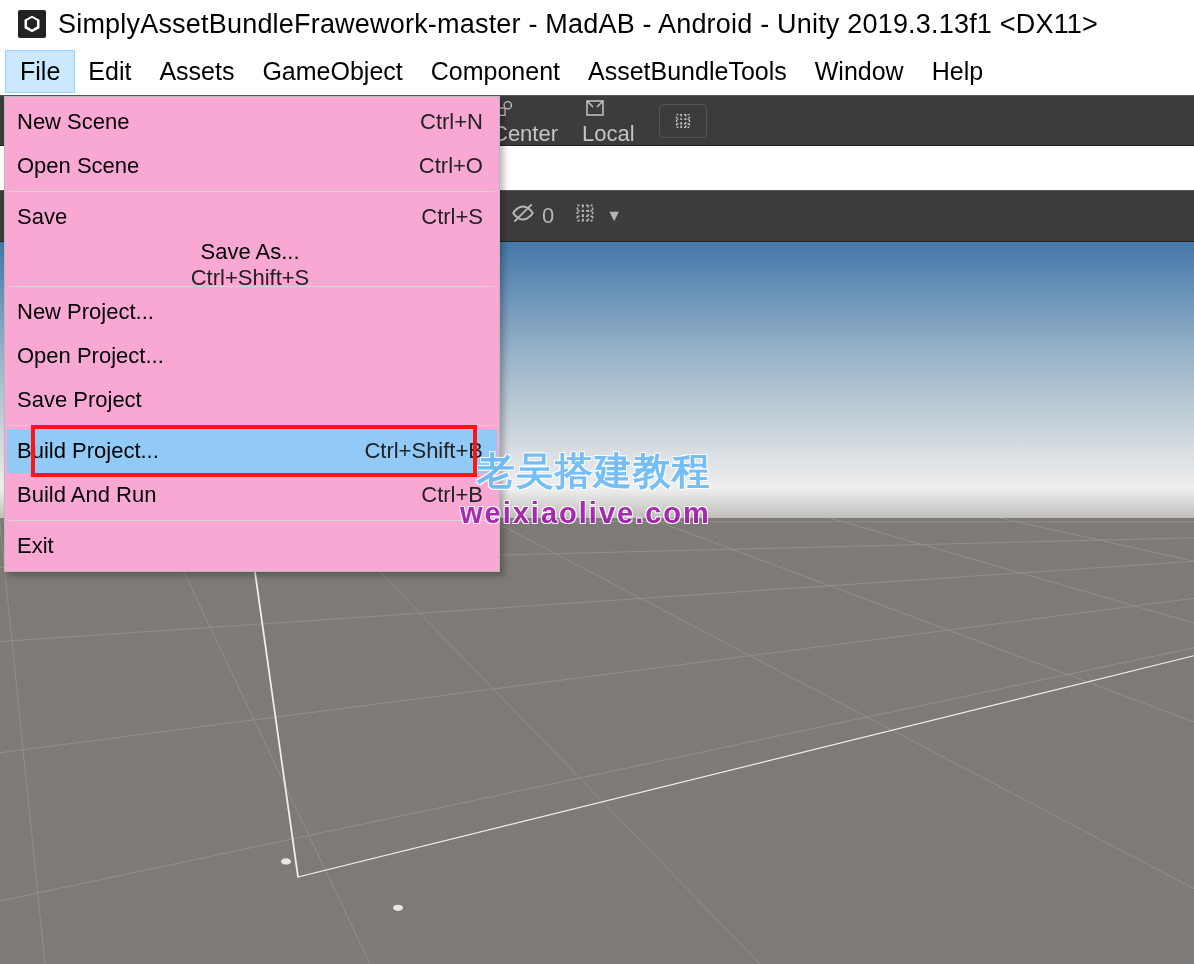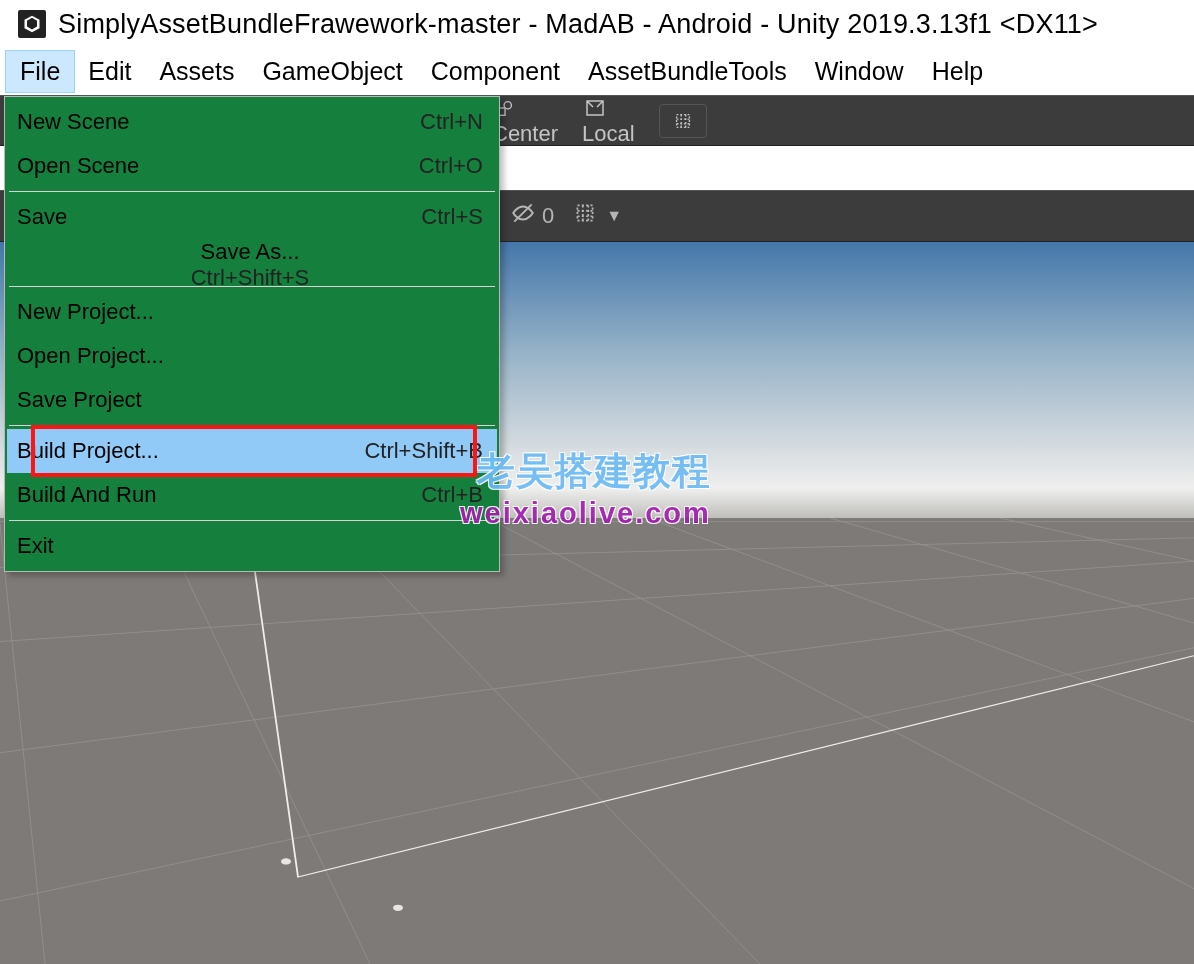--- a/index.html
+++ b/index.html
@@ -25,21 +25,21 @@
 
 .dark-strip { position:absolute; left:0; right:0; top:190px; height:52px; background:#3c3c3c; border-top:1px solid #555; border-bottom:1px solid #222; padding-left:510px; display:flex; align-items:center; color:#b5b5b5; font-size:22px; }
 
 
 .scene { position:absolute; left:0; right:0; top:242px; bottom:0; overflow:hidden; }
 .sky { position:absolute; left:0; right:0; top:0; height:280px; background:linear-gradient(180deg,#4477aa 0%,#97b3c8 40%,#d3dadf 72%,#efefee 88%,#b8b7b3 100%); }
 .ground { position:absolute; left:0; right:0; top:276px; bottom:0; background:#7d7a77; }
 .ground svg { position:absolute; left:0; top:0; width:100%; height:100%; }
 
 
-.dropdown { position:absolute; left:4px; top:96px; width:496px; background:#15803d; border:1px solid #b9b9b9; box-shadow:4px 4px 6px rgba(0,0,0,.25); padding:3px 2px; }
+.dropdown { position:absolute; left:4px; top:96px; width:496px; background:#f9a8d4; border:1px solid #b9b9b9; box-shadow:4px 4px 6px rgba(0,0,0,.25); padding:3px 2px; }
 .dd-item { display:flex; align-items:center; height:44px; padding:0 14px 0 10px; font-size:22px; color:#000; cursor:pointer; }
 .dd-item .lbl { flex:1; }
 .dd-item .sc { color:#222; font-size:22px; }
 .dd-item.hover { background:#91c9f7; }
 .dd-sep { height:1px; background:#d5d5d5; margin:3px 2px; }
 .highlight { position:absolute; border:4px solid #ff1414; pointer-events:none; }
 
 
 .wm { position:absolute; left:460px; top:446px; pointer-events:none;text-align:right; }
 .wm .cn { font-size:38px; font-weight:700; color:#6abaf5; text-shadow:-1px -1px 0 #fff,1px -1px 0 #fff,-1px 1px 0 #fff,1px 1px 0 #fff; letter-spacing:1px; opacity:.9;}

